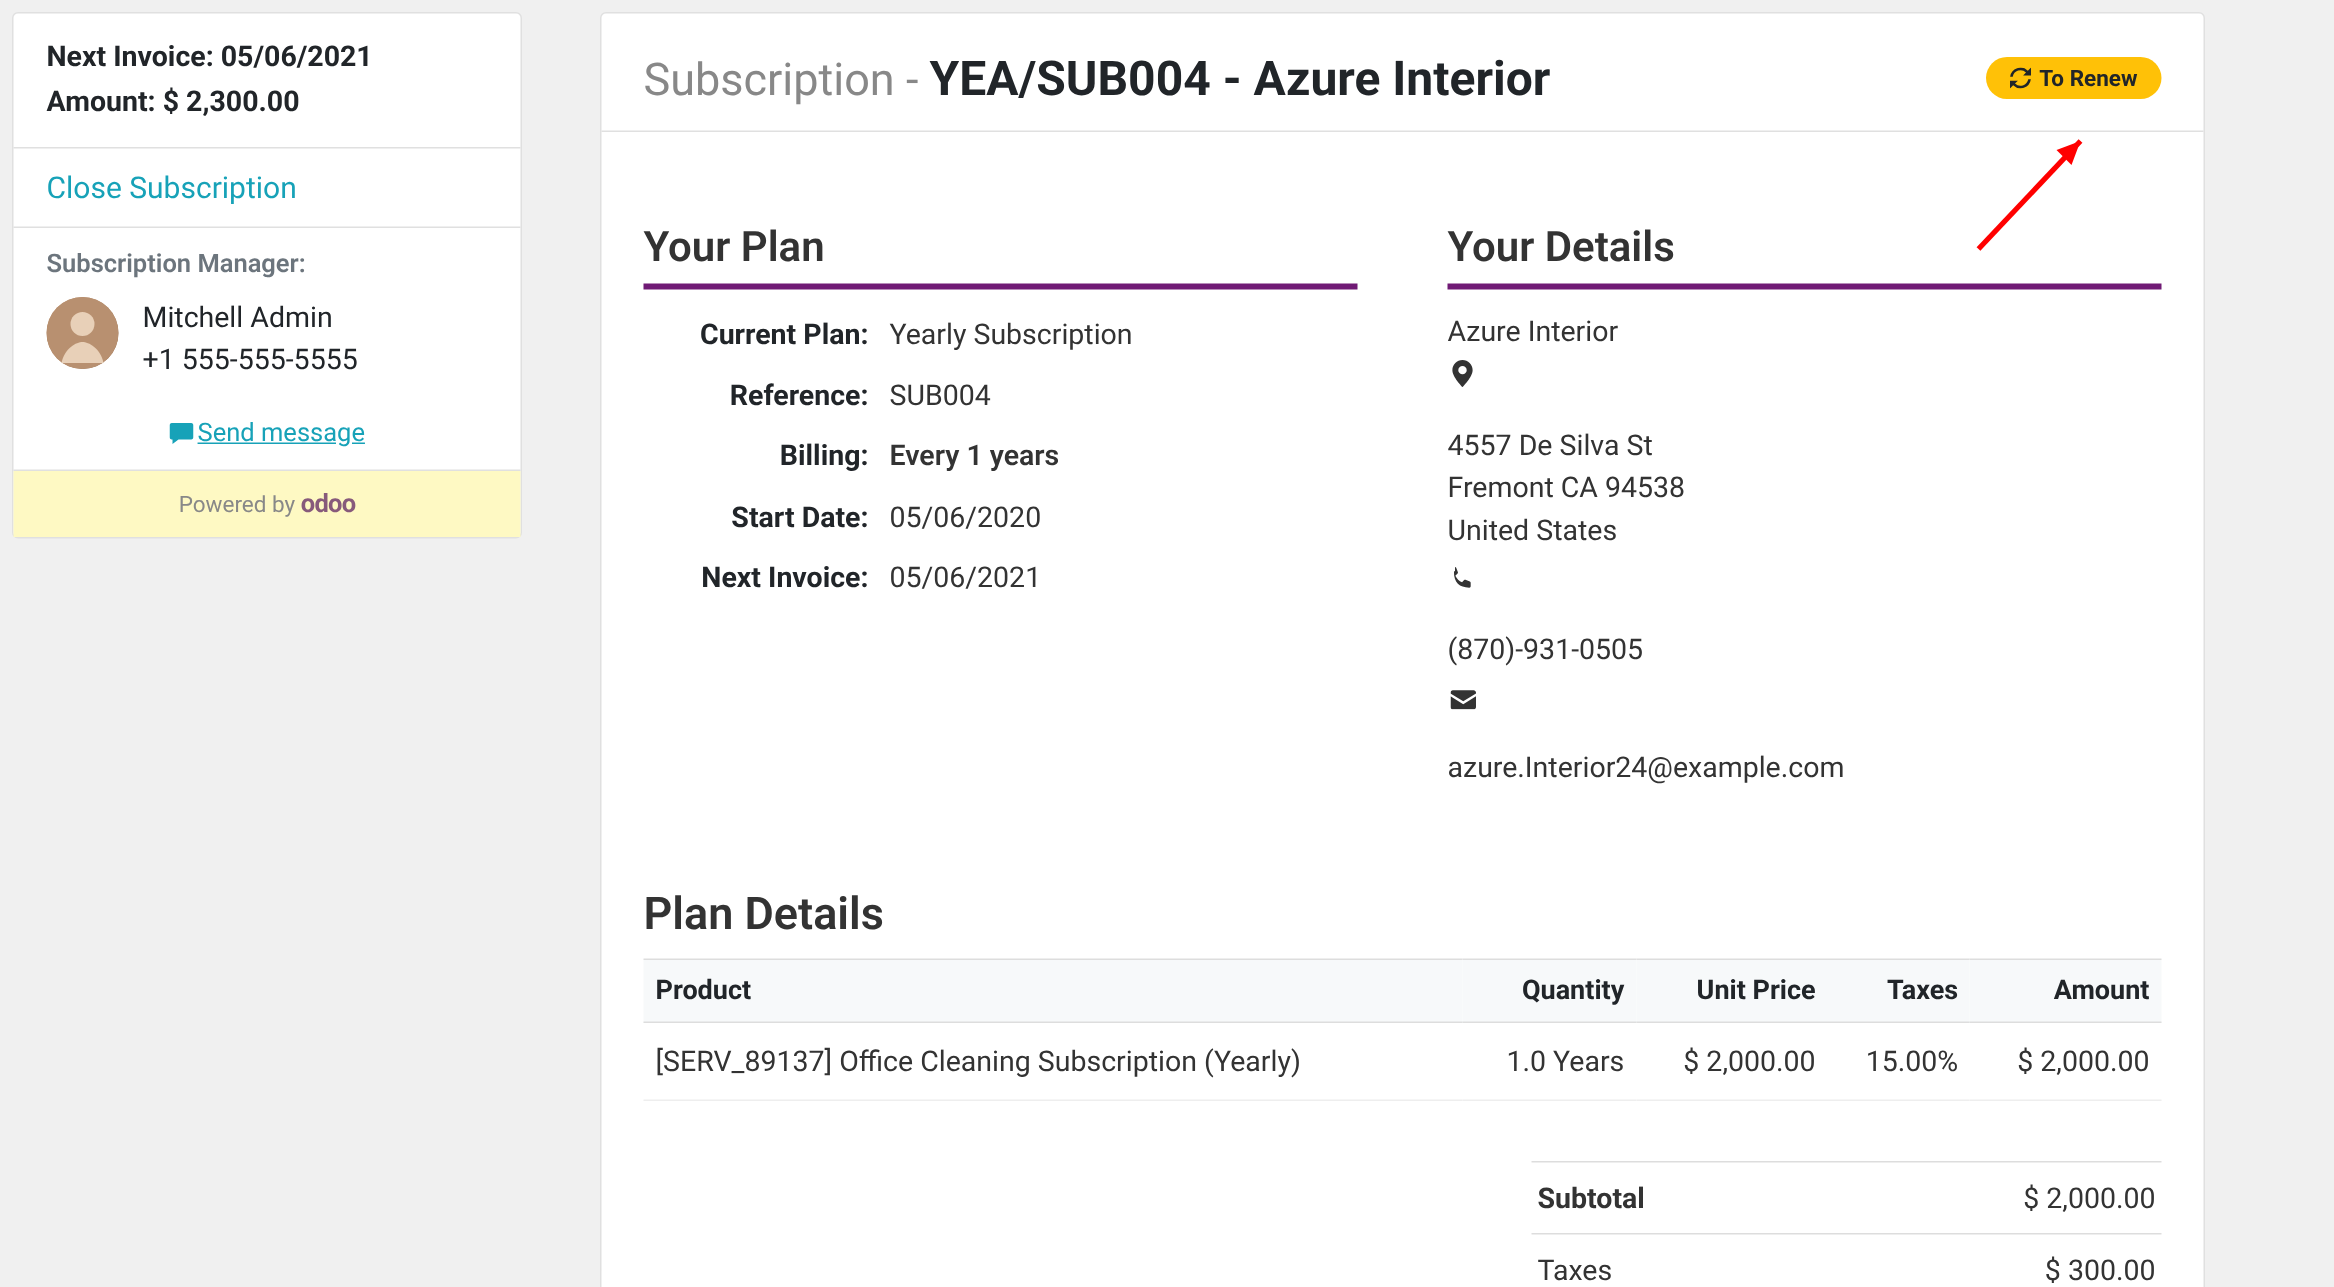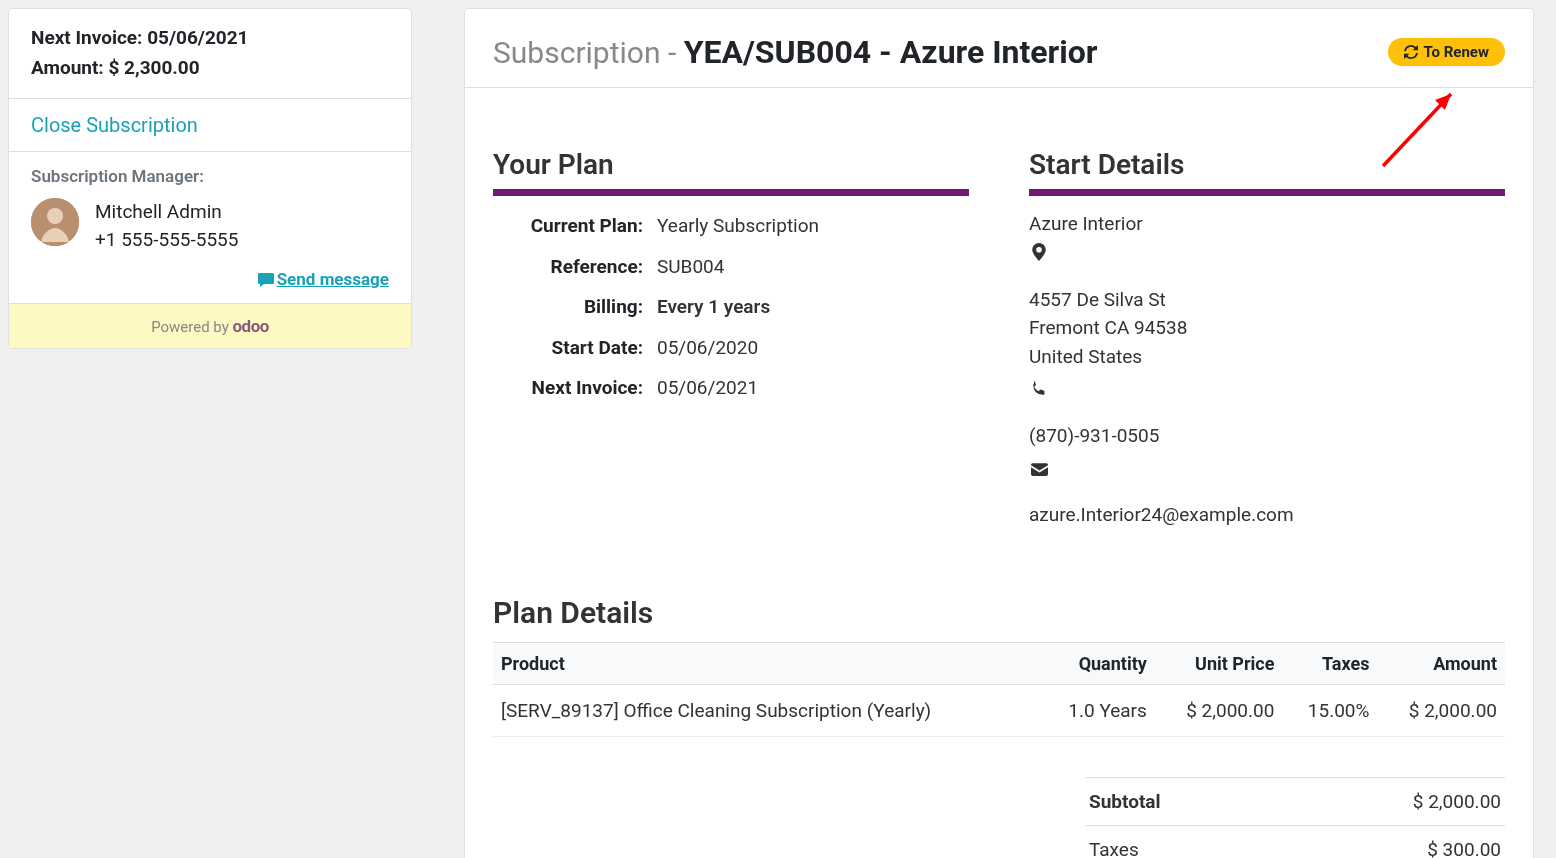--- a/index.html
+++ b/index.html
@@ -6,21 +6,21 @@
     body {
       font-family: -apple-system, BlinkMacSystemFont, "Segoe UI", Roboto, "Helvetica Neue", Arial, sans-serif;
       background: #f0f0f0;
       padding: 8px;
       display: flex;
       gap: 52px;
       align-items: flex-start;
       color: #333;
     }
     .sidebar {
-      width: 404px;
+      width: 340px;
       background: #fff;
       border: 1px solid #e0e0e0;
       border-radius: 4px;
     }
     .sidebar-block {
       padding: 14px 22px;
       border-bottom: 1px solid #e0e0e0;
     }
     .sidebar-block:last-child { border-bottom: none; }
     .invoice-head { font-size: 19px; font-weight: 700; line-height: 1.6; color:#212529; }
@@ -33,21 +33,21 @@
     }
     .mgr-label { color: #6c757d; font-weight: 600; font-size: 17px; margin-bottom: 12px; }
     .mgr-row { display: flex; align-items: flex-start; gap: 16px; }
     .avatar {
       width: 48px; height: 48px; border-radius: 50%;
       background: linear-gradient(135deg,#c8a080 0%, #8a6040 100%);
       display:flex;align-items:center;justify-content:center;color:#fff;font-weight:600;
       font-size:14px;
     }
     .mgr-name { font-size: 19px; color:#212529; line-height:1.5; }
-    .send-msg { color:#17a2b8; font-size:17px; text-align:right; margin-top:14px; display:block;font-weight:bold;}
+    .send-msg { color:#17a2b8; font-size:17px; text-align:center; margin-top:24px; display:block;}
     .send-msg svg{vertical-align:-2px;margin-right:3px;}
     .powered-block { text-align:center; padding:12px; color:#888; font-size:15px; background:#fef9c3;}
     .powered-block .odoo { color:#875A7B; font-weight:700; letter-spacing:-0.5px; font-size:17px;}
     
     .main {
       flex: 1;
       background: #fff;
       border: 1px solid #e0e0e0;
       border-radius: 4px;
       padding: 0 0 40px 0;
@@ -67,21 +67,21 @@
       font-size: 15px;
       font-weight: 700;
       color:#212529;
       display:inline-flex; align-items:center; gap:6px;
       white-space:nowrap;
     }
     .content-wrap { padding: 20px 28px; position:relative;}
     
     .two-col { display:flex; gap:60px; margin-top:40px; }
     .col { flex:1; }
-    .col h2 { font-size:28px; font-weight:600; color:#333; border-bottom:7px solid #701a75; padding-bottom:8px; margin-bottom:16px;}
+    .col h2 { font-size:28px; font-weight:600; color:#333; border-bottom:4px solid #701a75; padding-bottom:8px; margin-bottom:16px;}
     
     .field-row { display:flex; margin-bottom:12px; font-size:19px; line-height:1.5;}
     .field-row .label { width:150px; text-align:right; font-weight:700; color:#212529; margin-right:14px;}
     .field-row .value { font-weight:600; color:#333;}
     .field-row .value.normal { font-weight:400;}
     
     .details-company { font-size:19px; color:#333; margin-bottom:6px;}
     .detail-line { display:flex; align-items:flex-start; gap:16px; font-size:19px; margin-bottom:6px; line-height:1.5;flex-direction:column;}
     .detail-line .icon-slot{ width:20px; text-align:center; color:#333;}
     
@@ -185,21 +185,21 @@
             <div class="label">Start Date:</div>
             <div class="value normal">05/06/2020</div>
           </div>
         <div class="field-row">
             <div class="label">Next Invoice:</div>
             <div class="value normal">05/06/2021</div>
           </div>
       </div>
 
       <div class="col">
-        <h2>Start Details</h2>
+        <h2>Your Details</h2>
         <div class="details-company">Azure Interior</div>
         <div class="detail-line">
           <span class="icon-slot">
             <svg width="14" height="18" viewBox="0 0 12 16" fill="#333">
                 <path d="M6 0C2.7 0 0 2.7 0 6c0 4 6 10 6 10s6-6 6-10c0-3.3-2.7-6-6-6zm0 8.5A2.5 2.5 0 1 1 6 3.5a2.5 2.5 0 0 1 0 5z"></path>
               </svg>
           </span>
           <div>
             <div>4557 De Silva St</div>
             <div>Fremont CA 94538</div>

